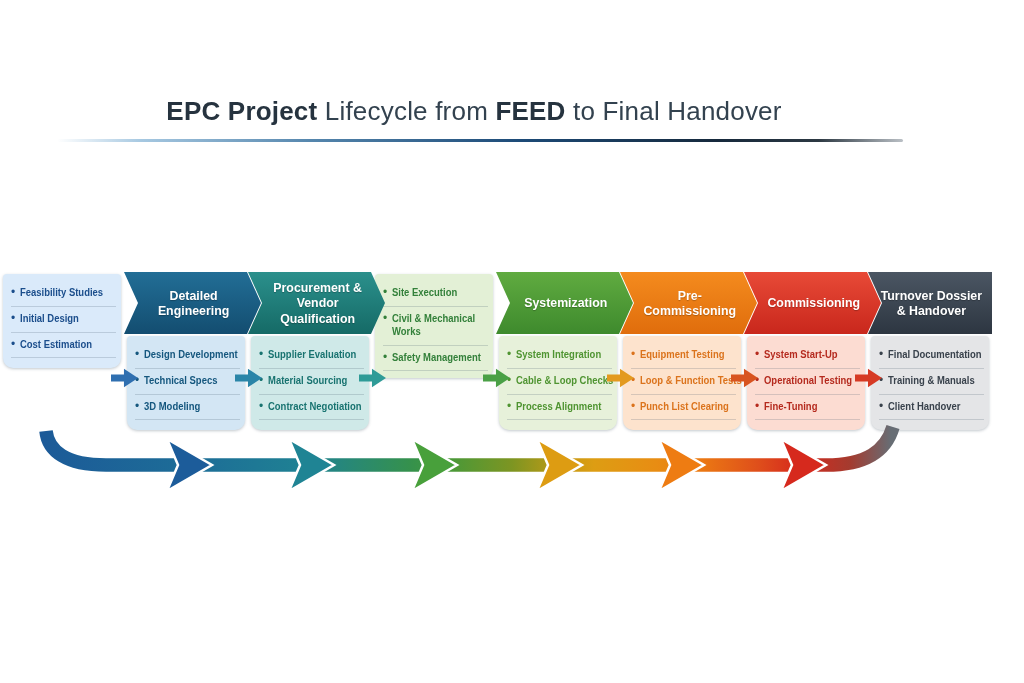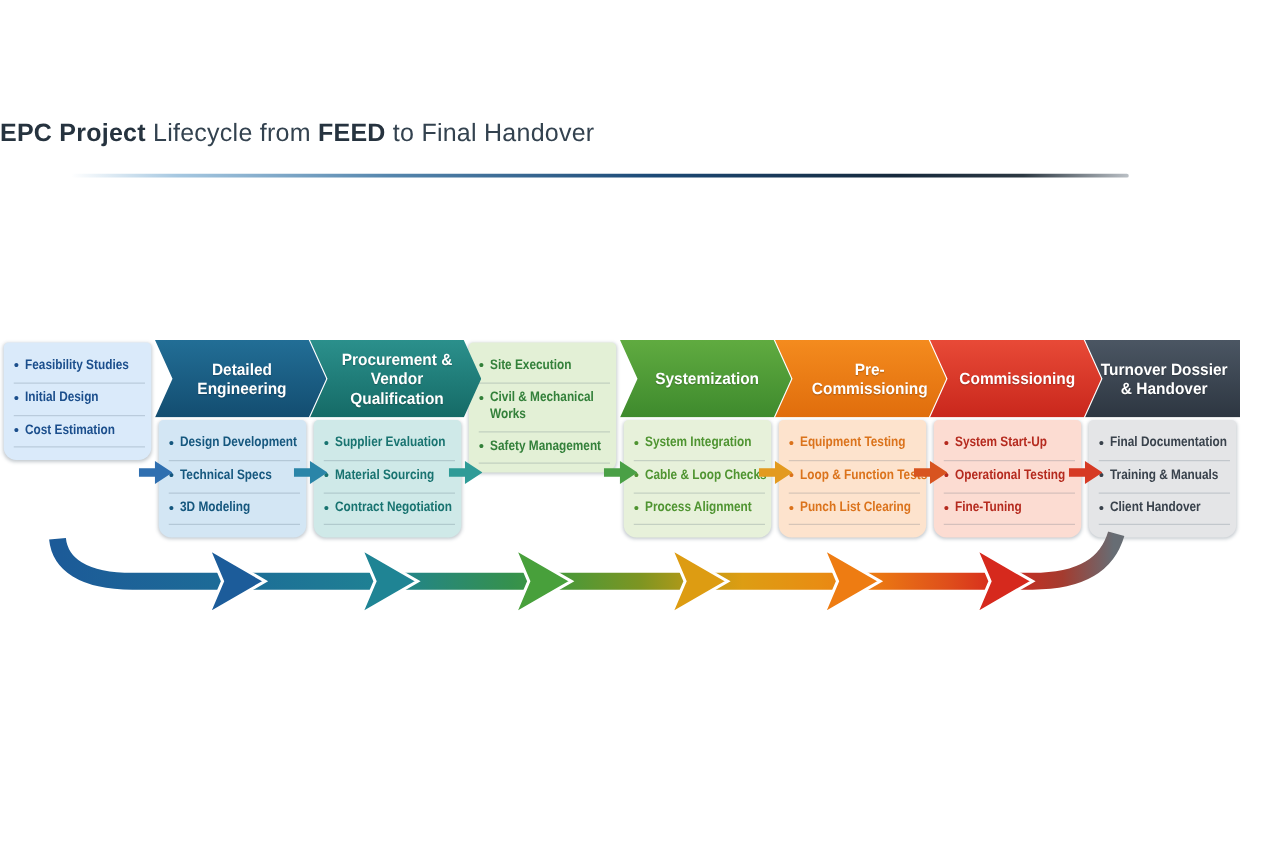--- a/index.html
+++ b/index.html
@@ -1,21 +1,21 @@
 <!DOCTYPE html>
 <html><head>
 <meta charset="utf-8">
 <style>
   html,body{margin:0;padding:0;background:#fff;}
   .canvas{position:relative;width:1024px;height:683px;background:#ffffff;overflow:hidden;
           font-family:"Liberation Sans","DejaVu Sans",sans-serif;}
 
   
-  .title{position:absolute;top:96px;left:0;width:948px;text-align:left;
-         font-size:20px;color:#33424f;letter-spacing:.2px;font-weight:400;}
+  .title{position:absolute;top:96px;left:0;width:948px;text-align:center;
+         font-size:26px;color:#33424f;letter-spacing:.2px;font-weight:400;}
   .title .b{font-weight:700;color:#26333f;}
   .title-underline{position:absolute;top:139px;left:57px;width:846px;height:3px;border-radius:2px;
       background:linear-gradient(90deg, rgba(170,200,225,0) 0%, #a6c8e1 10%, #5586ad 30%,
                  #1c4a77 55%, #16293c 78%, #2c3842 90%, rgba(130,140,150,.55) 100%);}
 
   
   .stages{position:absolute;top:272px;left:0;width:992px;display:flex;align-items:flex-start;}
   .stage{flex:1 1 0;position:relative;min-width:0;}
 
   .hdr{position:relative;width:calc(100% + 13px);height:62px;box-sizing:border-box;
@@ -157,21 +157,21 @@
   </li>
             <li class="item">
     <span class="bullet">•</span>
     <span class="item-text">Process Alignment</span>
   </li>
           </ul>
     </div>
     <div class="connector"></div>
   </div>
       <div class="stage" style="--c1: #f48b1e; --c2: #e06d0c; --bg: #fde3cd; --tc: #db731c; --ac: #d85420;">
-    <div class="hdr" style="z-index: 15; justify-content: flex-end;">
+    <div class="hdr" style="z-index: 15;">
       <span class="hdr-label">Pre-
 Commissioning</span>
     </div>
     <div class="body">
       <ul class="items">
             <li class="item">
     <span class="bullet">•</span>
     <span class="item-text">Equipment Testing</span>
   </li>
             <li class="item">

